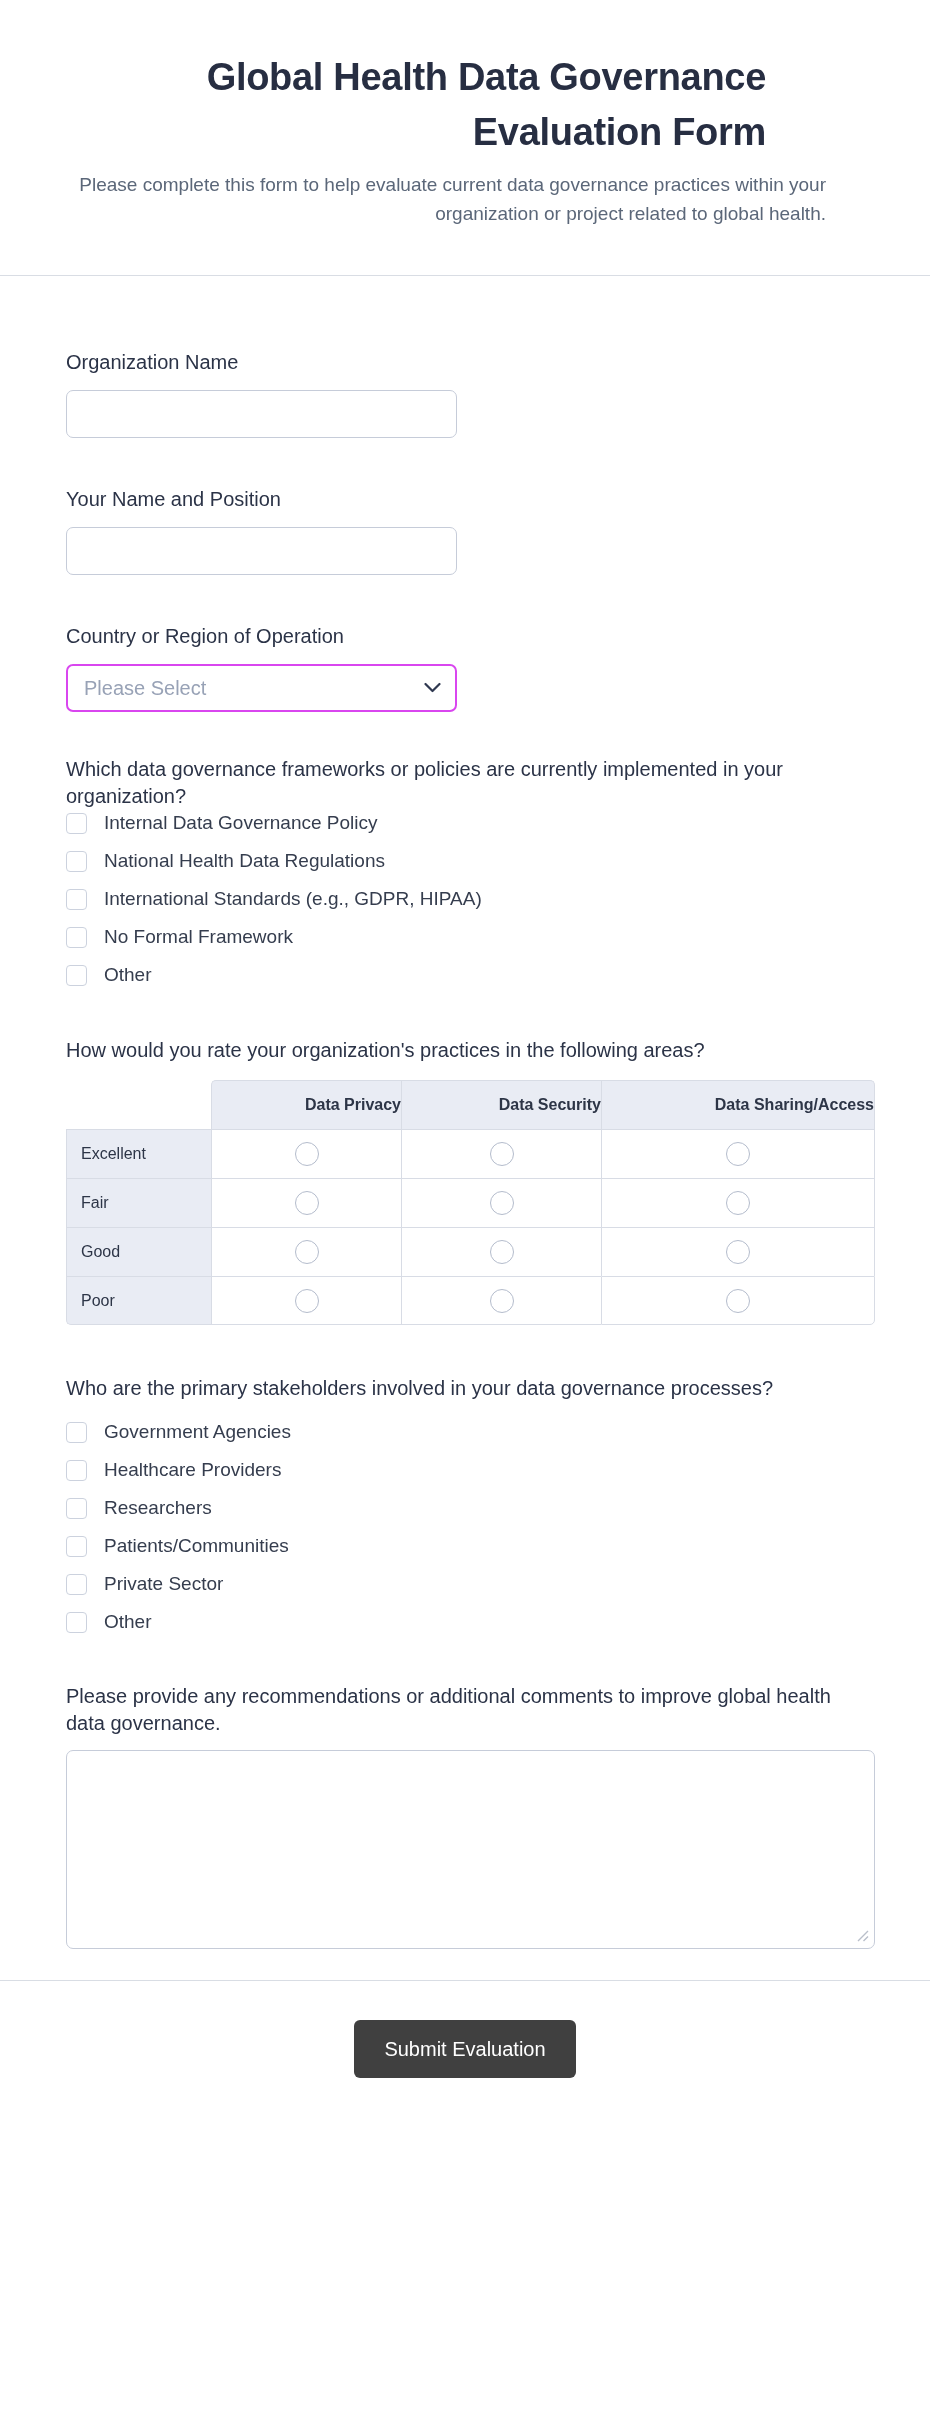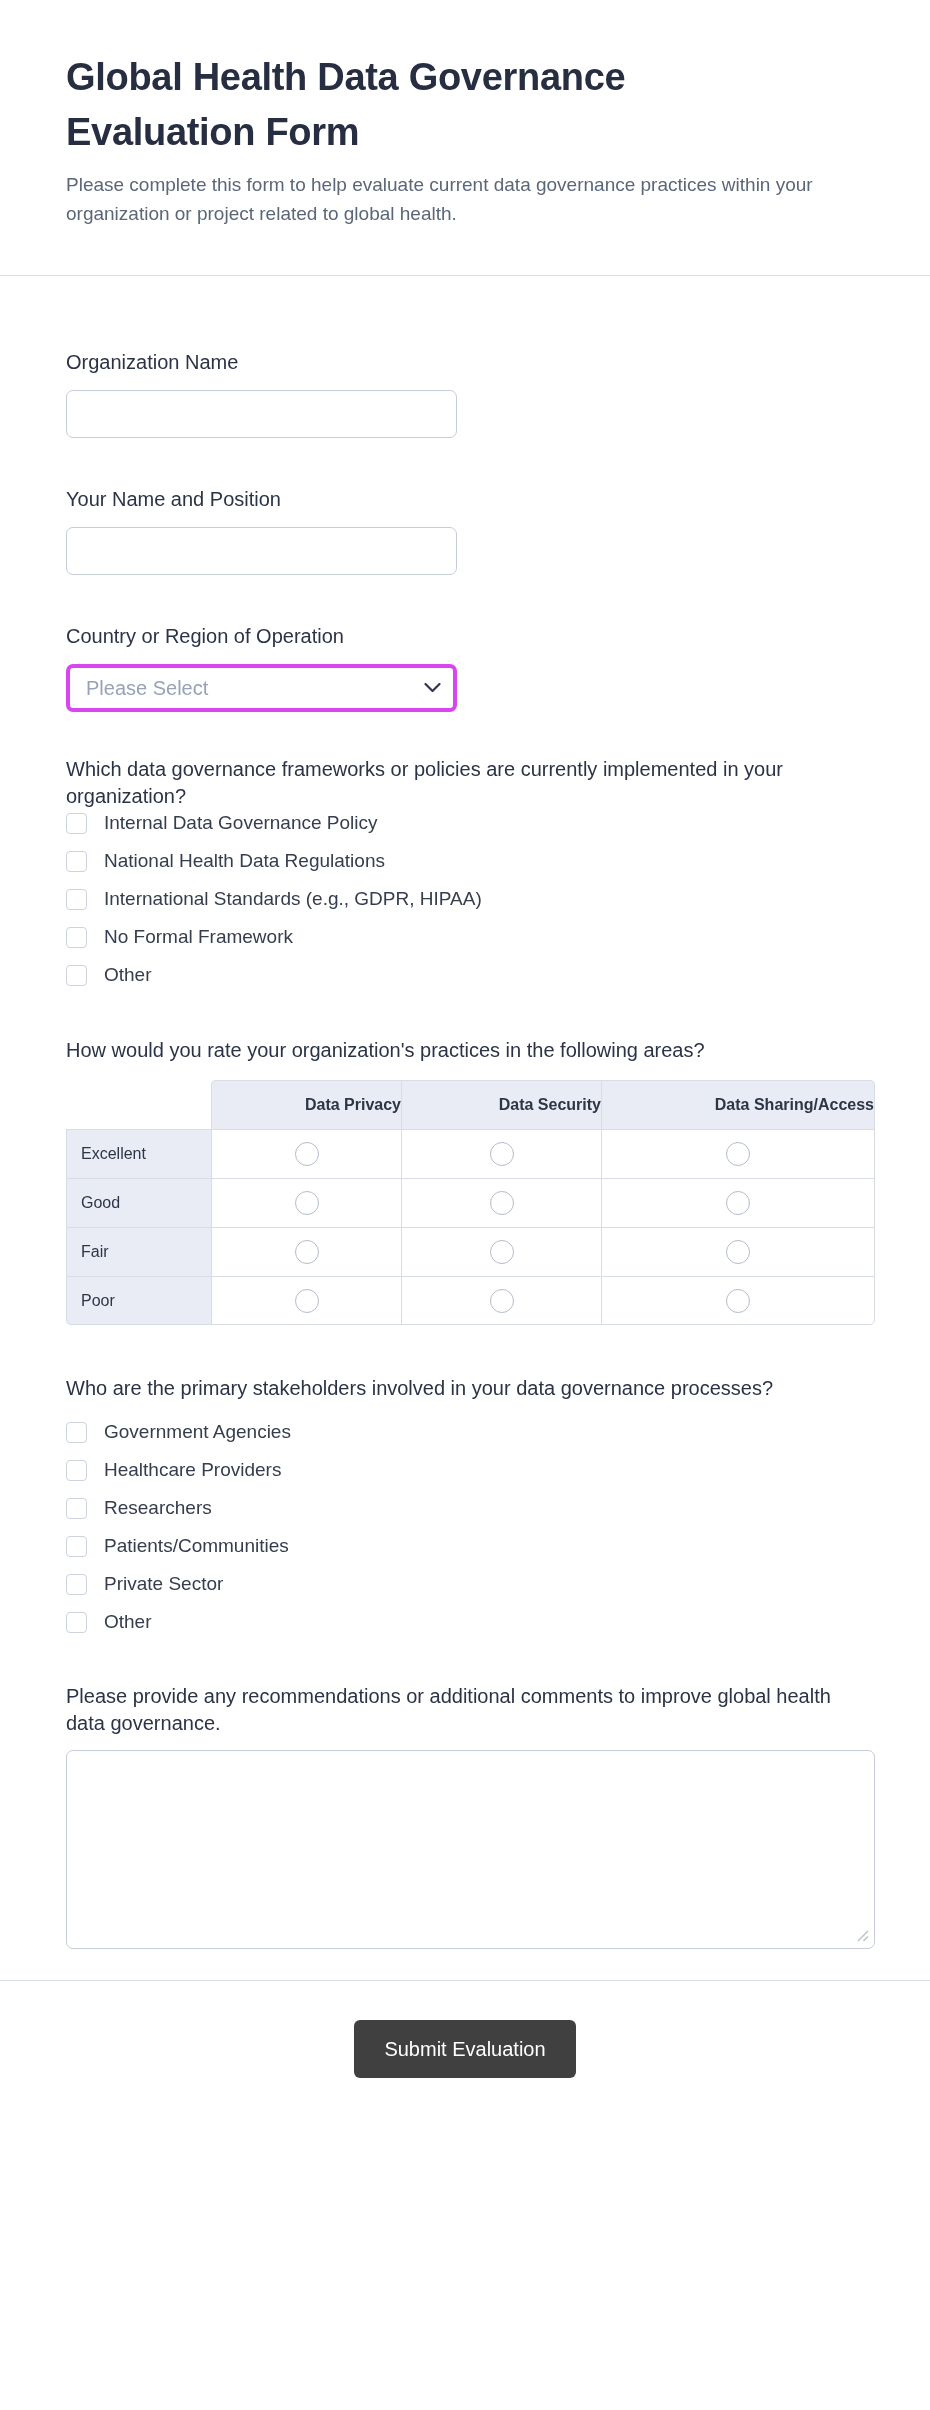--- a/index.html
+++ b/index.html
@@ -4,21 +4,21 @@
 <style>
   * { box-sizing: border-box; }
   html, body { margin: 0; padding: 0; }
   body {
     width: 930px;
     min-height: 2410px;
     background: #ffffff;
     font-family: "Liberation Sans", "DejaVu Sans", sans-serif;
     color: #2b3347;
   }
-  .form-header { padding: 50px 55px 47px 66px; }
+  .form-header { padding: 50px 55px 47px 66px; text-align: right; }
   .form-title {
     margin: 0;
     font-size: 38px;
     line-height: 55px;
     font-weight: 700;
     letter-spacing: -0.3px;
     color: #272e42;
     max-width: 700px;
   }
   .form-desc {
@@ -52,21 +52,21 @@
     padding: 0 14px;
     font: inherit;
     font-size: 20px;
     color: #2a3245;
     outline: none;
   }
   .select-wrap { position: relative; width: 391px; margin-top: 14px; }
   .select {
     width: 100%;
     height: 48px;
-    border: 4px solid #d946ef;
+    border: 2px solid #d946ef;
     border-radius: 7px;
     background: #fff;
     padding: 0 44px 0 16px;
     font-family: inherit;
     font-size: 20px;
     color: #98a2b6;
     appearance: none;
     -webkit-appearance: none;
     -moz-appearance: none;
     outline: none;
@@ -275,27 +275,27 @@
           </tr>
         </thead>
         <tbody>
           <tr>
             <th>Excellent</th>
             <td><span class="radio"></span></td>
             <td><span class="radio"></span></td>
             <td><span class="radio"></span></td>
           </tr>
           <tr>
+            <th>Fair</th>
+            <td><span class="radio"></span></td>
+            <td><span class="radio"></span></td>
+            <td><span class="radio"></span></td>
+          </tr>
+          <tr>
             <th>Good</th>
-            <td><span class="radio"></span></td>
-            <td><span class="radio"></span></td>
-            <td><span class="radio"></span></td>
-          </tr>
-          <tr>
-            <th>Fair</th>
             <td><span class="radio"></span></td>
             <td><span class="radio"></span></td>
             <td><span class="radio"></span></td>
           </tr>
           <tr>
             <th>Poor</th>
             <td><span class="radio"></span></td>
             <td><span class="radio"></span></td>
             <td><span class="radio"></span></td>
           </tr>

